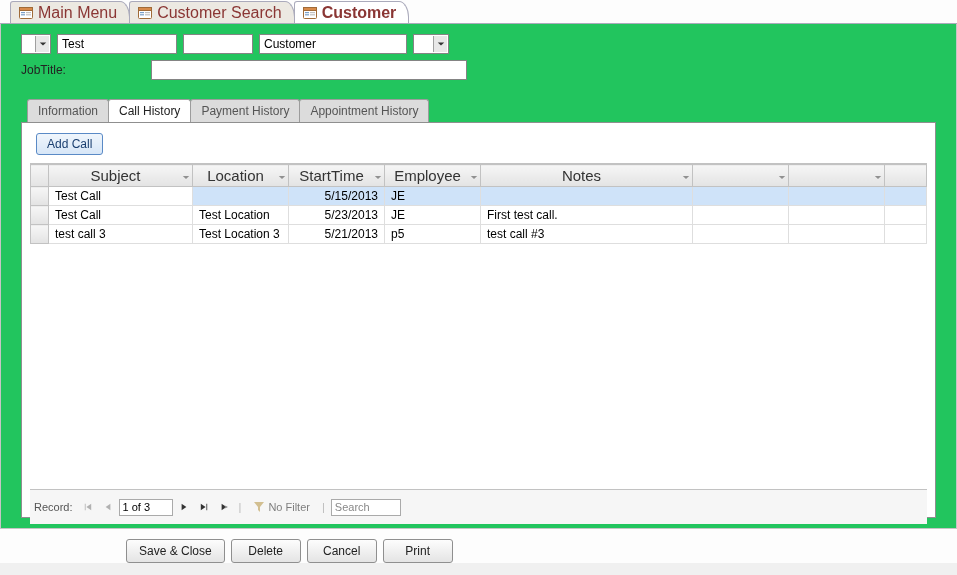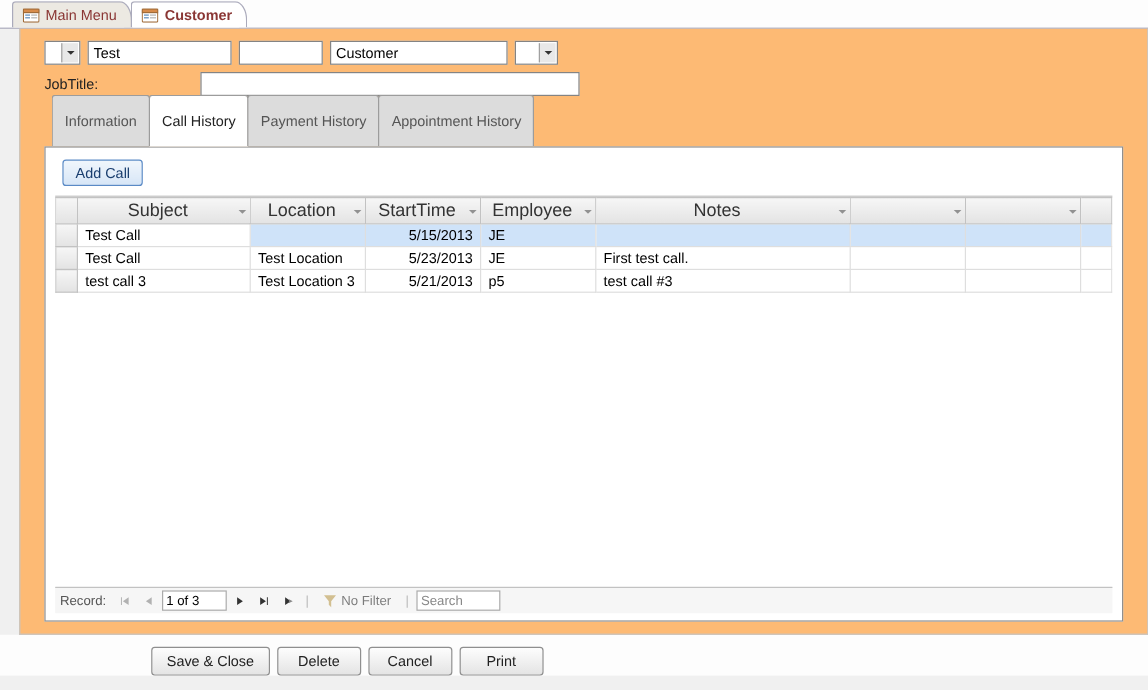--- a/index.html
+++ b/index.html
@@ -29,44 +29,43 @@
     border: 1px solid #aab;
     border-bottom: none;
     border-top-right-radius: 10px 16px;
     border-top-left-radius: 3px;
     margin-right: -1px;
     height: 22px;
     background: #ece9e2;
     color: #8a3634;
     cursor: pointer;
     position: relative;
-    font-size: 12px;
+    font-size: 16px;
     text-align: center;
   }
   .app-tab.active {
     background: #fff;
     font-weight: bold;
     z-index: 2;
   }
   .form-icon {
     width: 14px;
     height: 12px;
     display: inline-flex;
     align-items: center;
     justify-content: center;
   }
   .form-icon svg { width: 14px; height: 12px; }
   .workspace {
-    background: #fdba74;
+    background: #22c55e;
     height: 505px;
     padding: 10px 20px 0 20px;
     position: relative;
     border: 1px solid #c5c5c5;
     border-top: none;
-    margin-left: 16px;
   }
   .top-row {
     display: flex;
     align-items: flex-start;
     gap: 6px;
     margin-bottom: 6px;
   }
   .combo, .text-input {
     border: 1px solid #848484;
     height: 20px;
@@ -119,21 +118,21 @@
     border: 1px solid #888;
   }
   
   .inner-tabs {
     display: flex;
     align-items: flex-end;
     padding-left: 6px;
     height: 26px;
   }
   .inner-tab {
-    padding: 14px 10px;
+    padding: 4px 10px;
     border: 1px solid #9c9c9c;
     border-bottom: none;
     background: #dcdcdc;
     color: #555;
     margin-right: -1px;
     border-top-left-radius: 3px;
     border-top-right-radius: 3px;
     cursor: pointer;
     font-size: 12px;
     position: relative;
@@ -212,21 +211,21 @@
   }
   .starttime { text-align: right; padding-right: 6px; }
   .record-nav {
     display: flex;
     align-items: center;
     height: 22px;
     border-top: 1px solid #c2c2c2;
     background: #f6f6f6;
     font-size: 11px;
     gap: 2px;
-    padding: 4px 4px;
+    padding: 17px 4px;
   }
   .record-nav .lbl { color: #555; margin-right: 4px; }
   .nav-btn {
     width: 18px;
     height: 16px;
     display: inline-flex;
     align-items: center;
     justify-content: center;
     cursor: pointer;
     color: #444;
@@ -284,20 +283,33 @@
         <svg viewBox="0 0 14 12">
           <rect x="0.5" y="0.5" width="13" height="11" rx="1" fill="#fff" stroke="#a06b38"></rect>
           <rect x="0.5" y="0.5" width="13" height="3" fill="#d78b4a" stroke="#a06b38"></rect>
           <rect x="2" y="5" width="4" height="1.2" fill="#7aa0c8"></rect>
           <rect x="2" y="7.2" width="4" height="1.2" fill="#7aa0c8"></rect>
           <rect x="7" y="5" width="5" height="1.2" fill="#c0c0c0"></rect>
           <rect x="7" y="7.2" width="5" height="1.2" fill="#c0c0c0"></rect>
         </svg>
       </span>
       <span>Main Menu</span>
+    </div>
+    <div class="app-tab">
+      <span class="form-icon">
+        <svg viewBox="0 0 14 12">
+          <rect x="0.5" y="0.5" width="13" height="11" rx="1" fill="#fff" stroke="#a06b38"></rect>
+          <rect x="0.5" y="0.5" width="13" height="3" fill="#d78b4a" stroke="#a06b38"></rect>
+          <rect x="2" y="5" width="4" height="1.2" fill="#7aa0c8"></rect>
+          <rect x="2" y="7.2" width="4" height="1.2" fill="#7aa0c8"></rect>
+          <rect x="7" y="5" width="5" height="1.2" fill="#c0c0c0"></rect>
+          <rect x="7" y="7.2" width="5" height="1.2" fill="#c0c0c0"></rect>
+        </svg>
+      </span>
+      <span>Customer Search</span>
     </div>
     <div class="app-tab active">
       <span class="form-icon">
         <svg viewBox="0 0 14 12">
           <rect x="0.5" y="0.5" width="13" height="11" rx="1" fill="#fff" stroke="#a06b38"></rect>
           <rect x="0.5" y="0.5" width="13" height="3" fill="#d78b4a" stroke="#a06b38"></rect>
           <rect x="2" y="5" width="4" height="1.2" fill="#7aa0c8"></rect>
           <rect x="2" y="7.2" width="4" height="1.2" fill="#7aa0c8"></rect>
           <rect x="7" y="5" width="5" height="1.2" fill="#c0c0c0"></rect>
           <rect x="7" y="7.2" width="5" height="1.2" fill="#c0c0c0"></rect>

